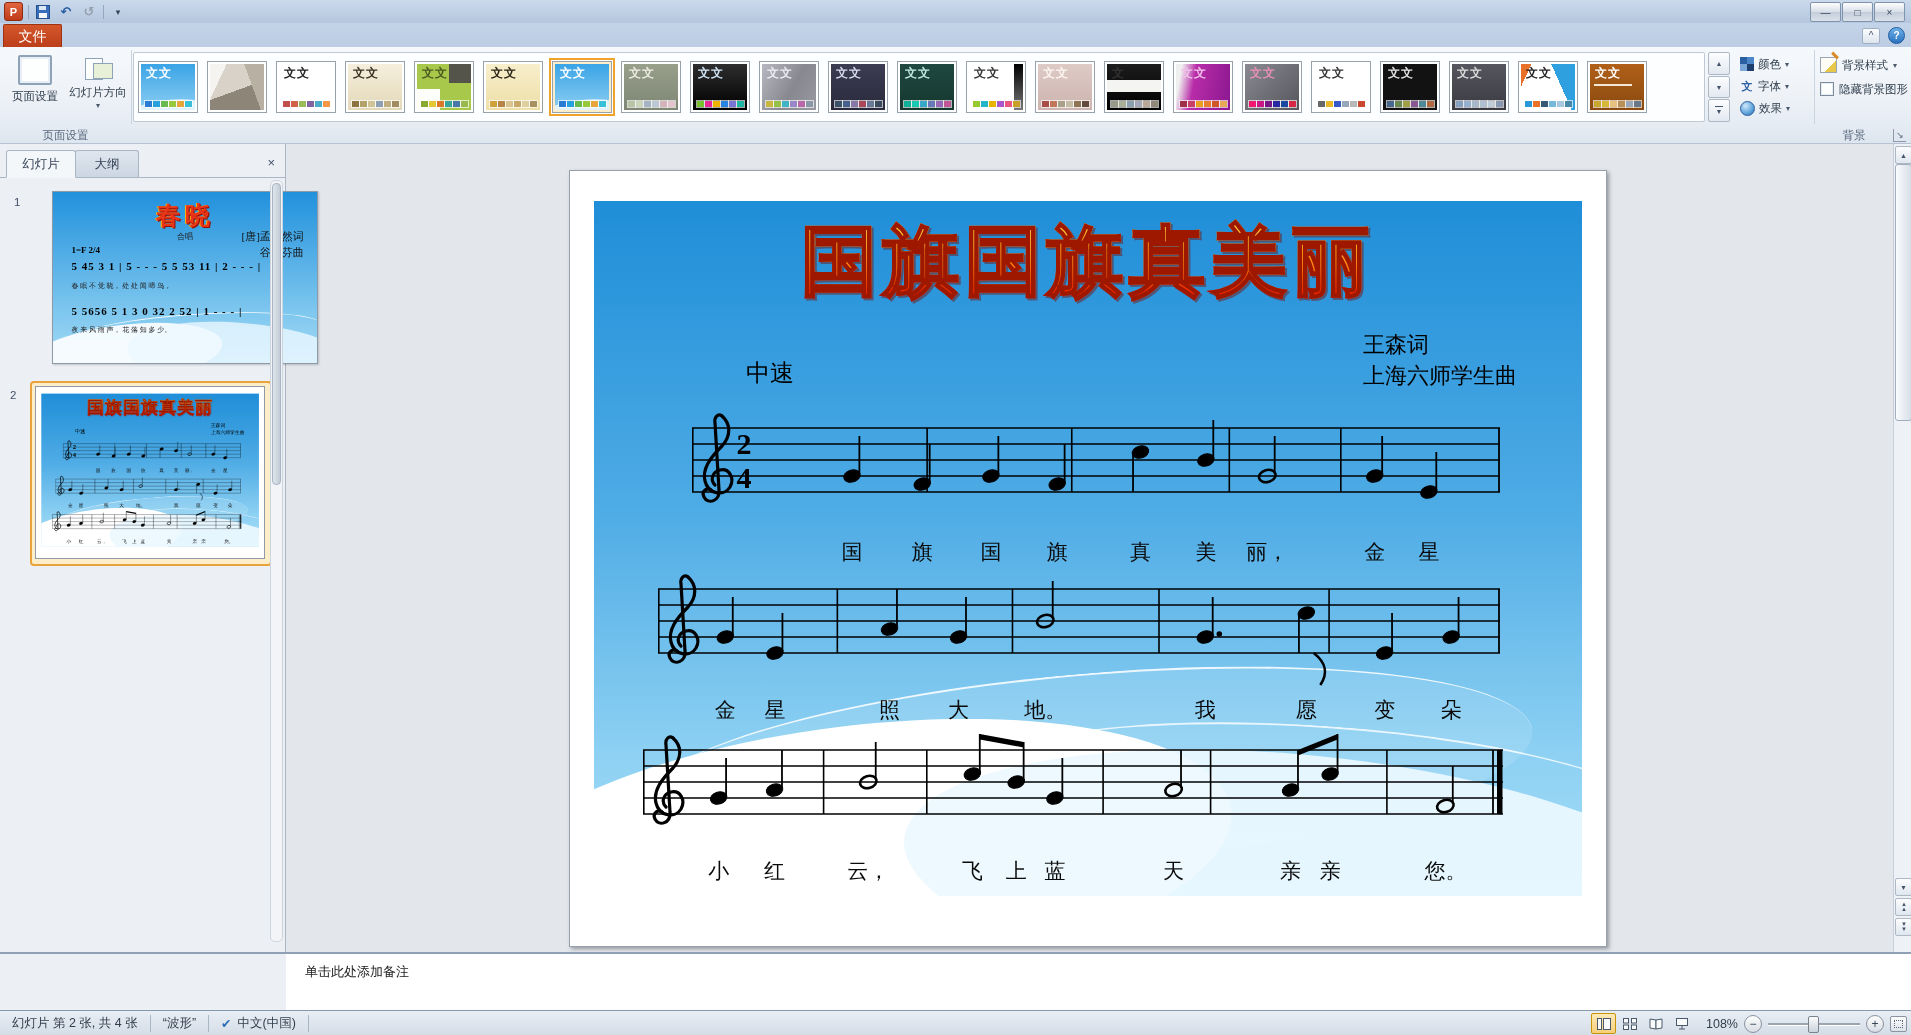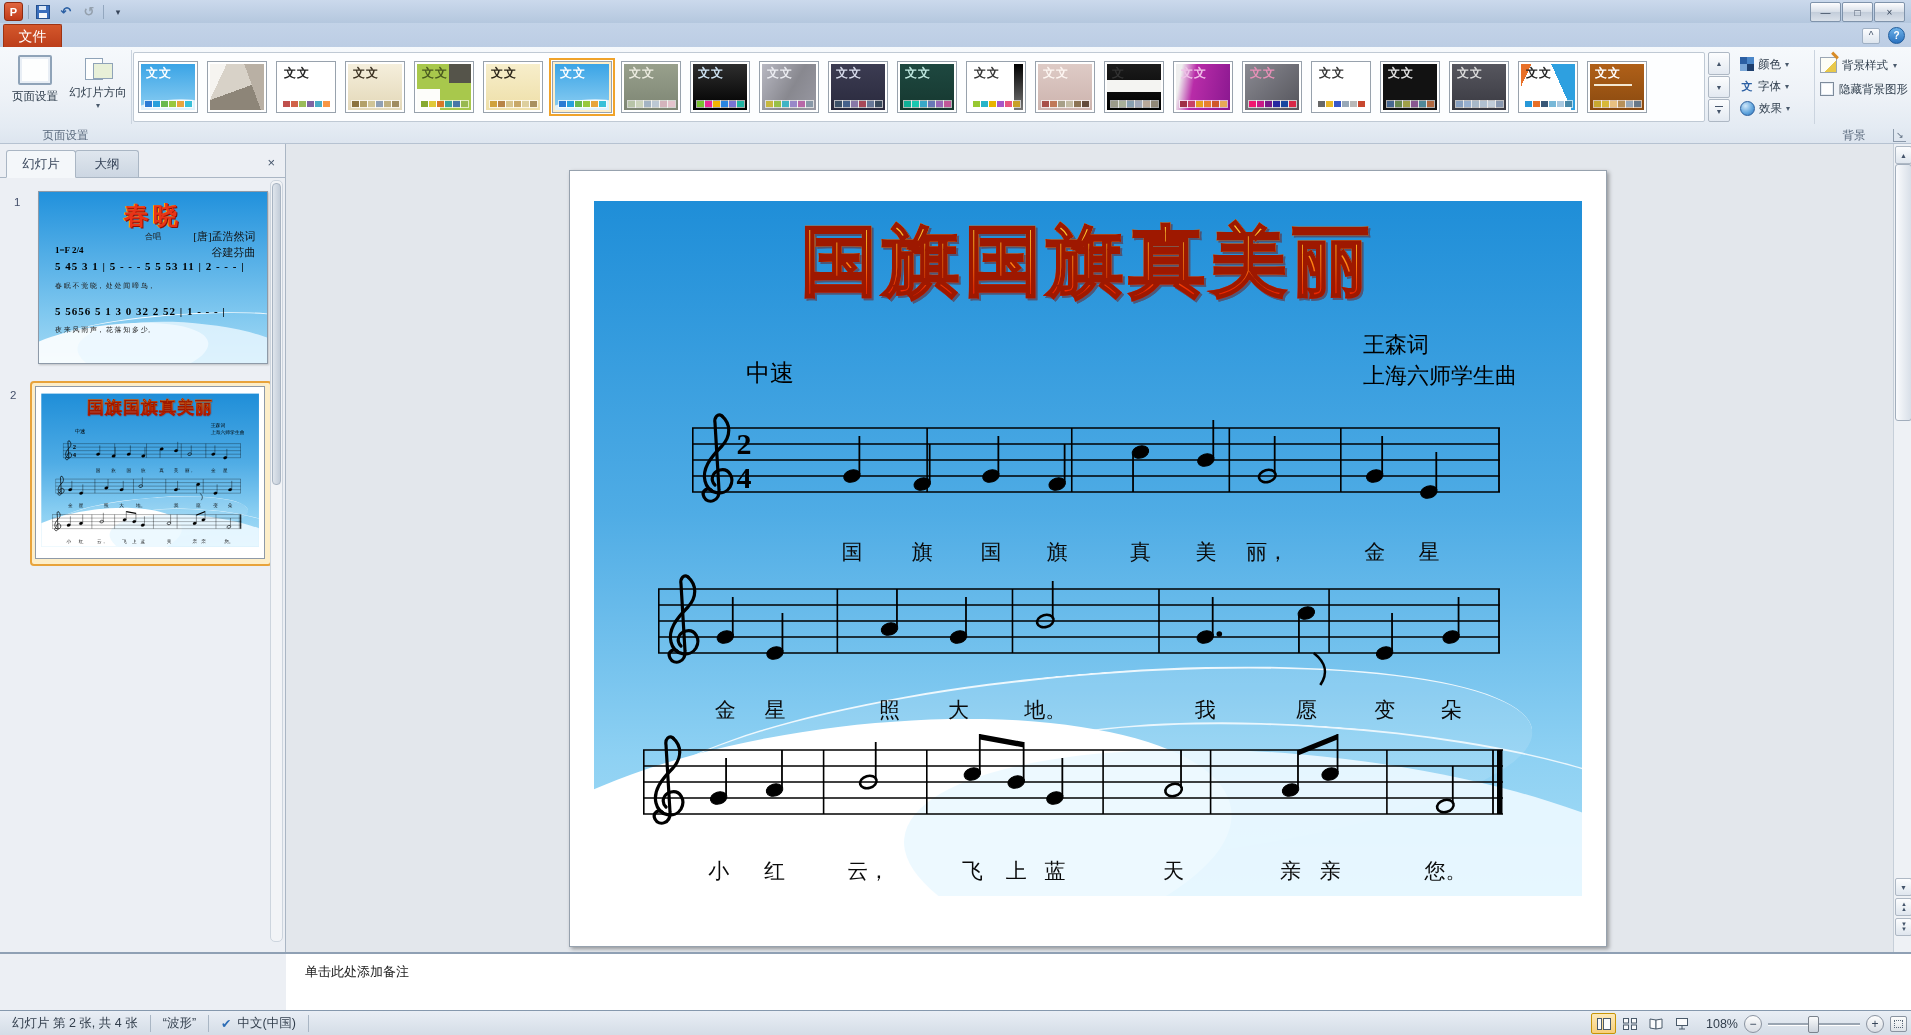--- a/index.html
+++ b/index.html
@@ -559,21 +559,21 @@
 <div class="workspace">
 
   <div class="leftpanel">
     <div class="panel-tabs">
       <div class="ptab active" style="left:6px;width:68px;">幻灯片</div>
       <div class="ptab" style="left:75px;width:62px;">大纲</div>
       <div class="panel-close">×</div>
     </div>
 
     <div class="thumb-num" style="left:14px;top:52px;">1</div>
-    <div class="thumb-box" style="left:38px;top:47px;width:228px;height:171px;">
+    <div class="thumb-box" style="left:52px;top:47px;width:228px;height:171px;padding-left:36px;">
       <div class="mini-slide">
         <div class="mini-wave1"></div>
         <div class="mini-wave2"></div>
         <div class="mini-wave3"></div>
         <div class="ms1-title">春晓</div>
         <div class="ms1-sub">合唱</div>
         <div class="ms1-credit"><span>[唐]孟浩然词</span><br><span>谷建芬曲</span></div>
         <div class="ms1-key">1=F 2/4</div>
         <div class="ms1-m1">5 45 3 1 | 5 - - -   5 5 53 11 | 2 - - - |</div>
         <div class="ms1-l1">春 眠 不 觉 晓，  处 处 闻 啼 鸟，</div>

